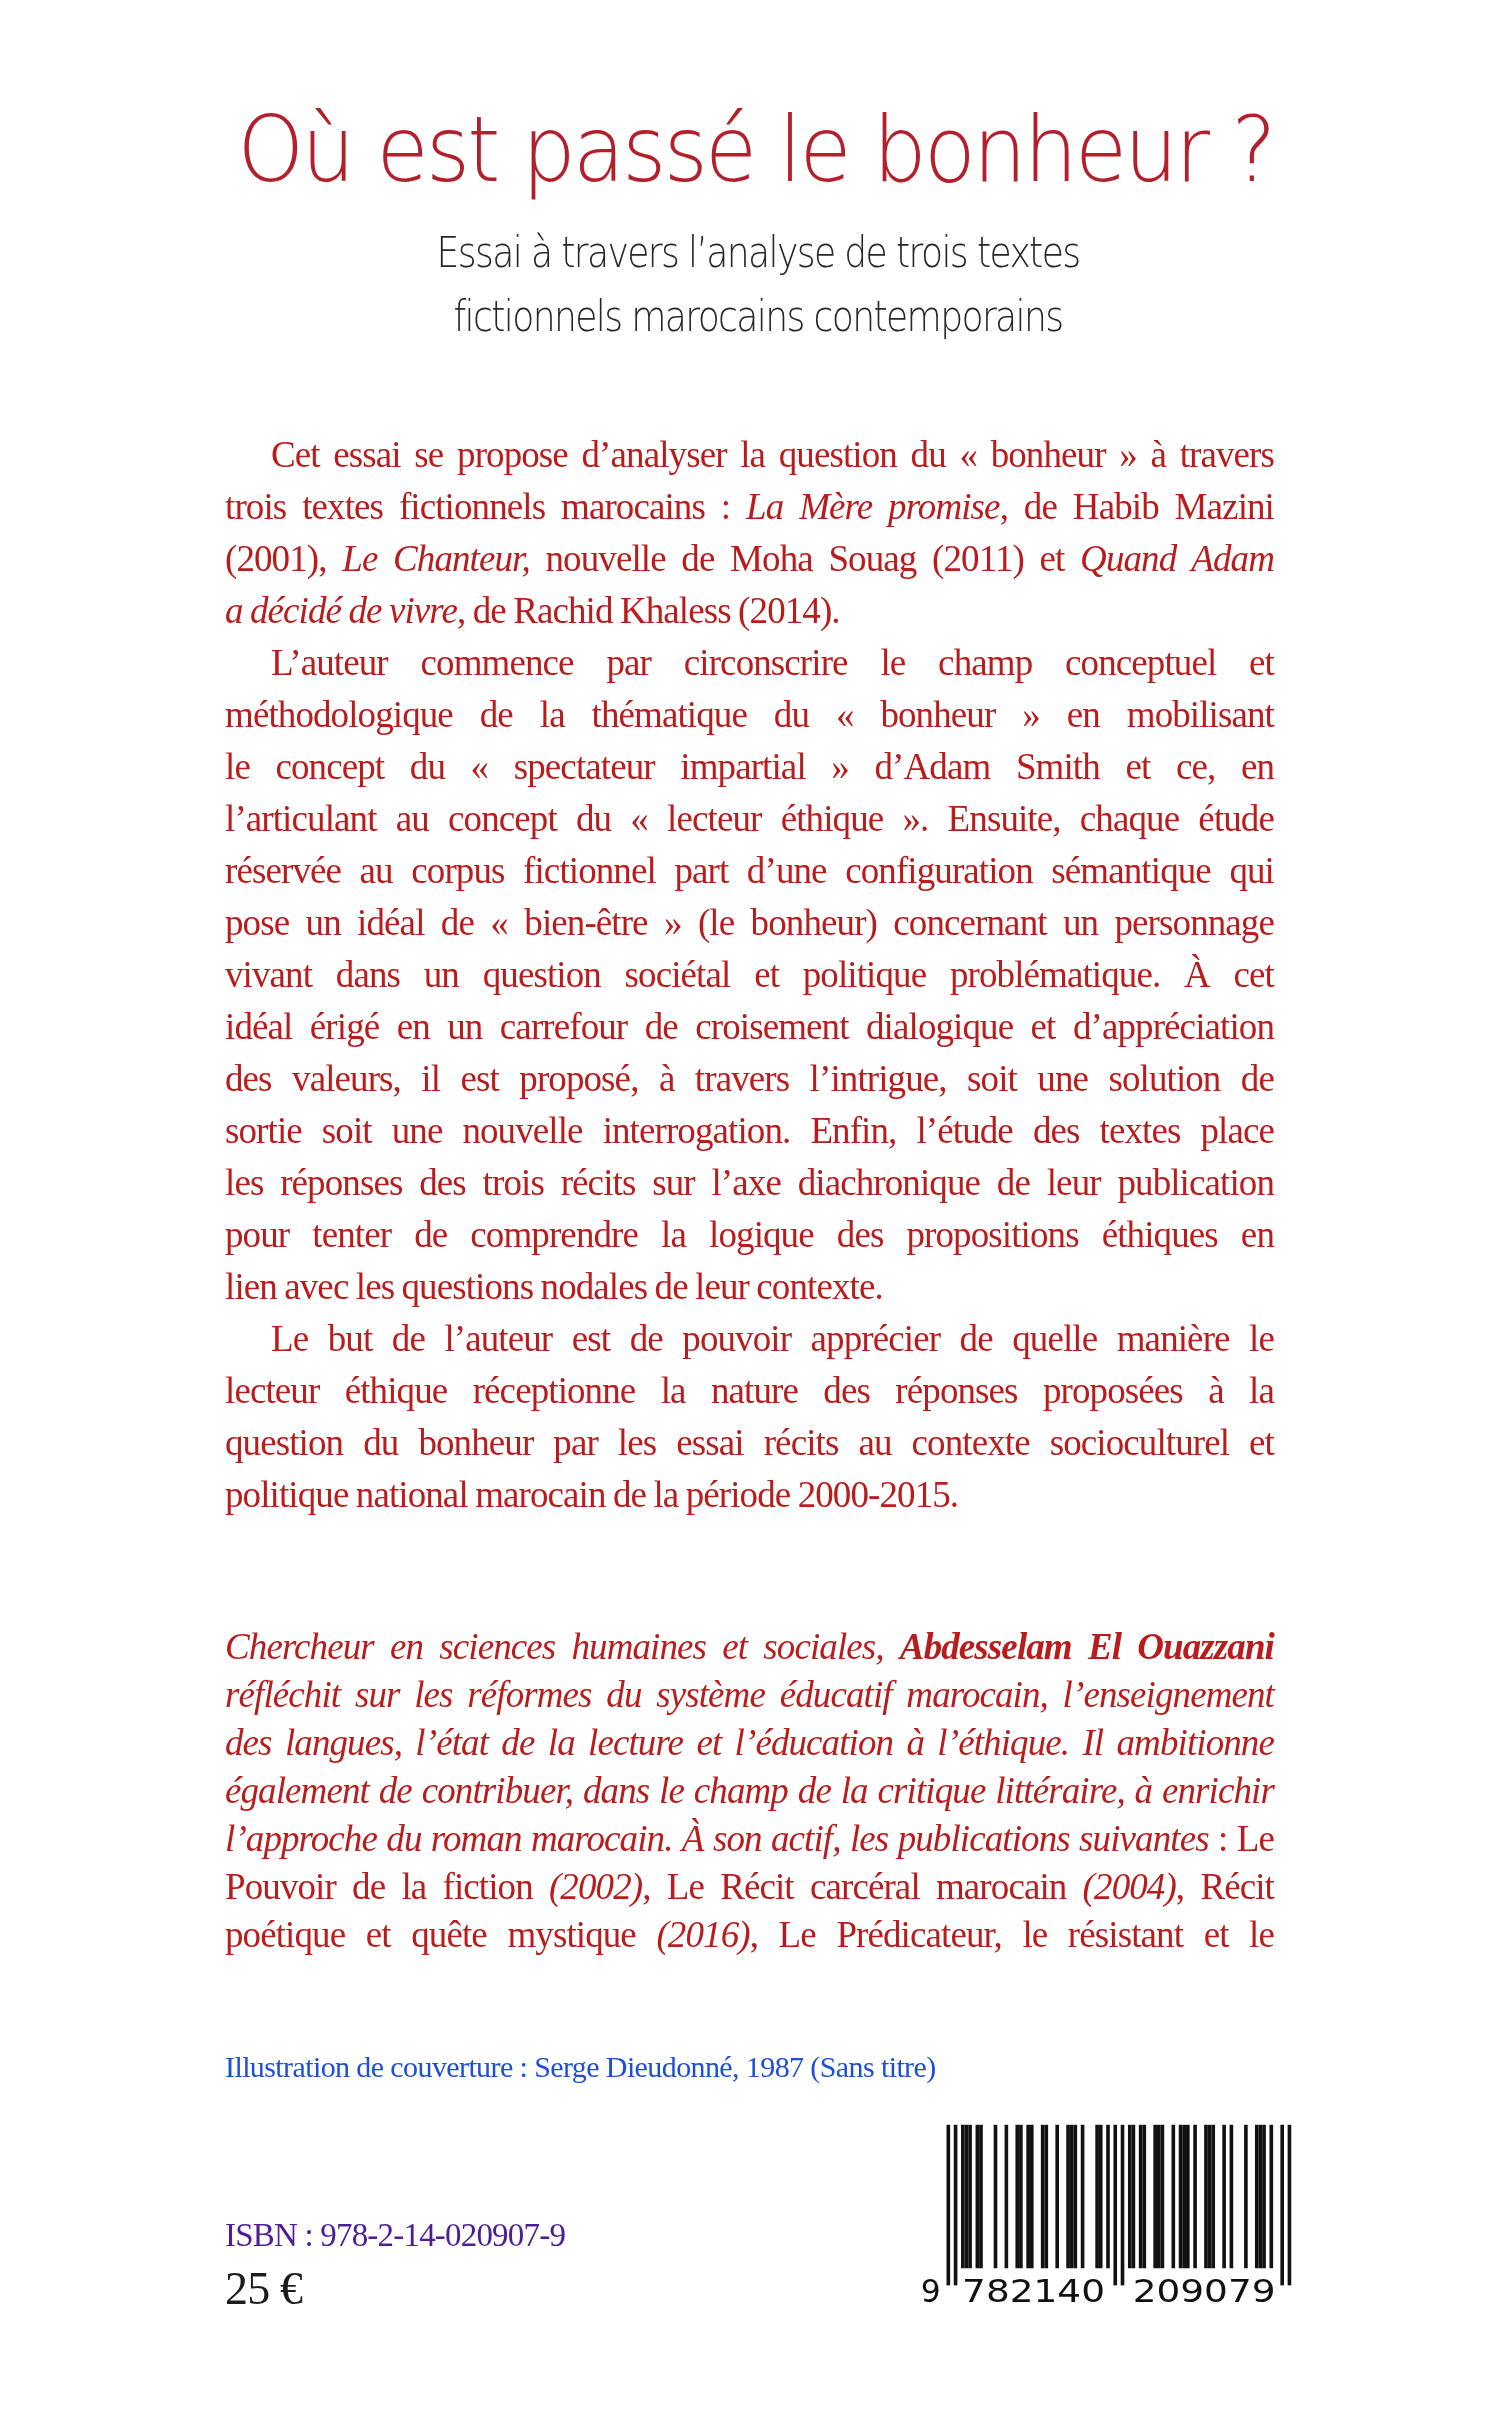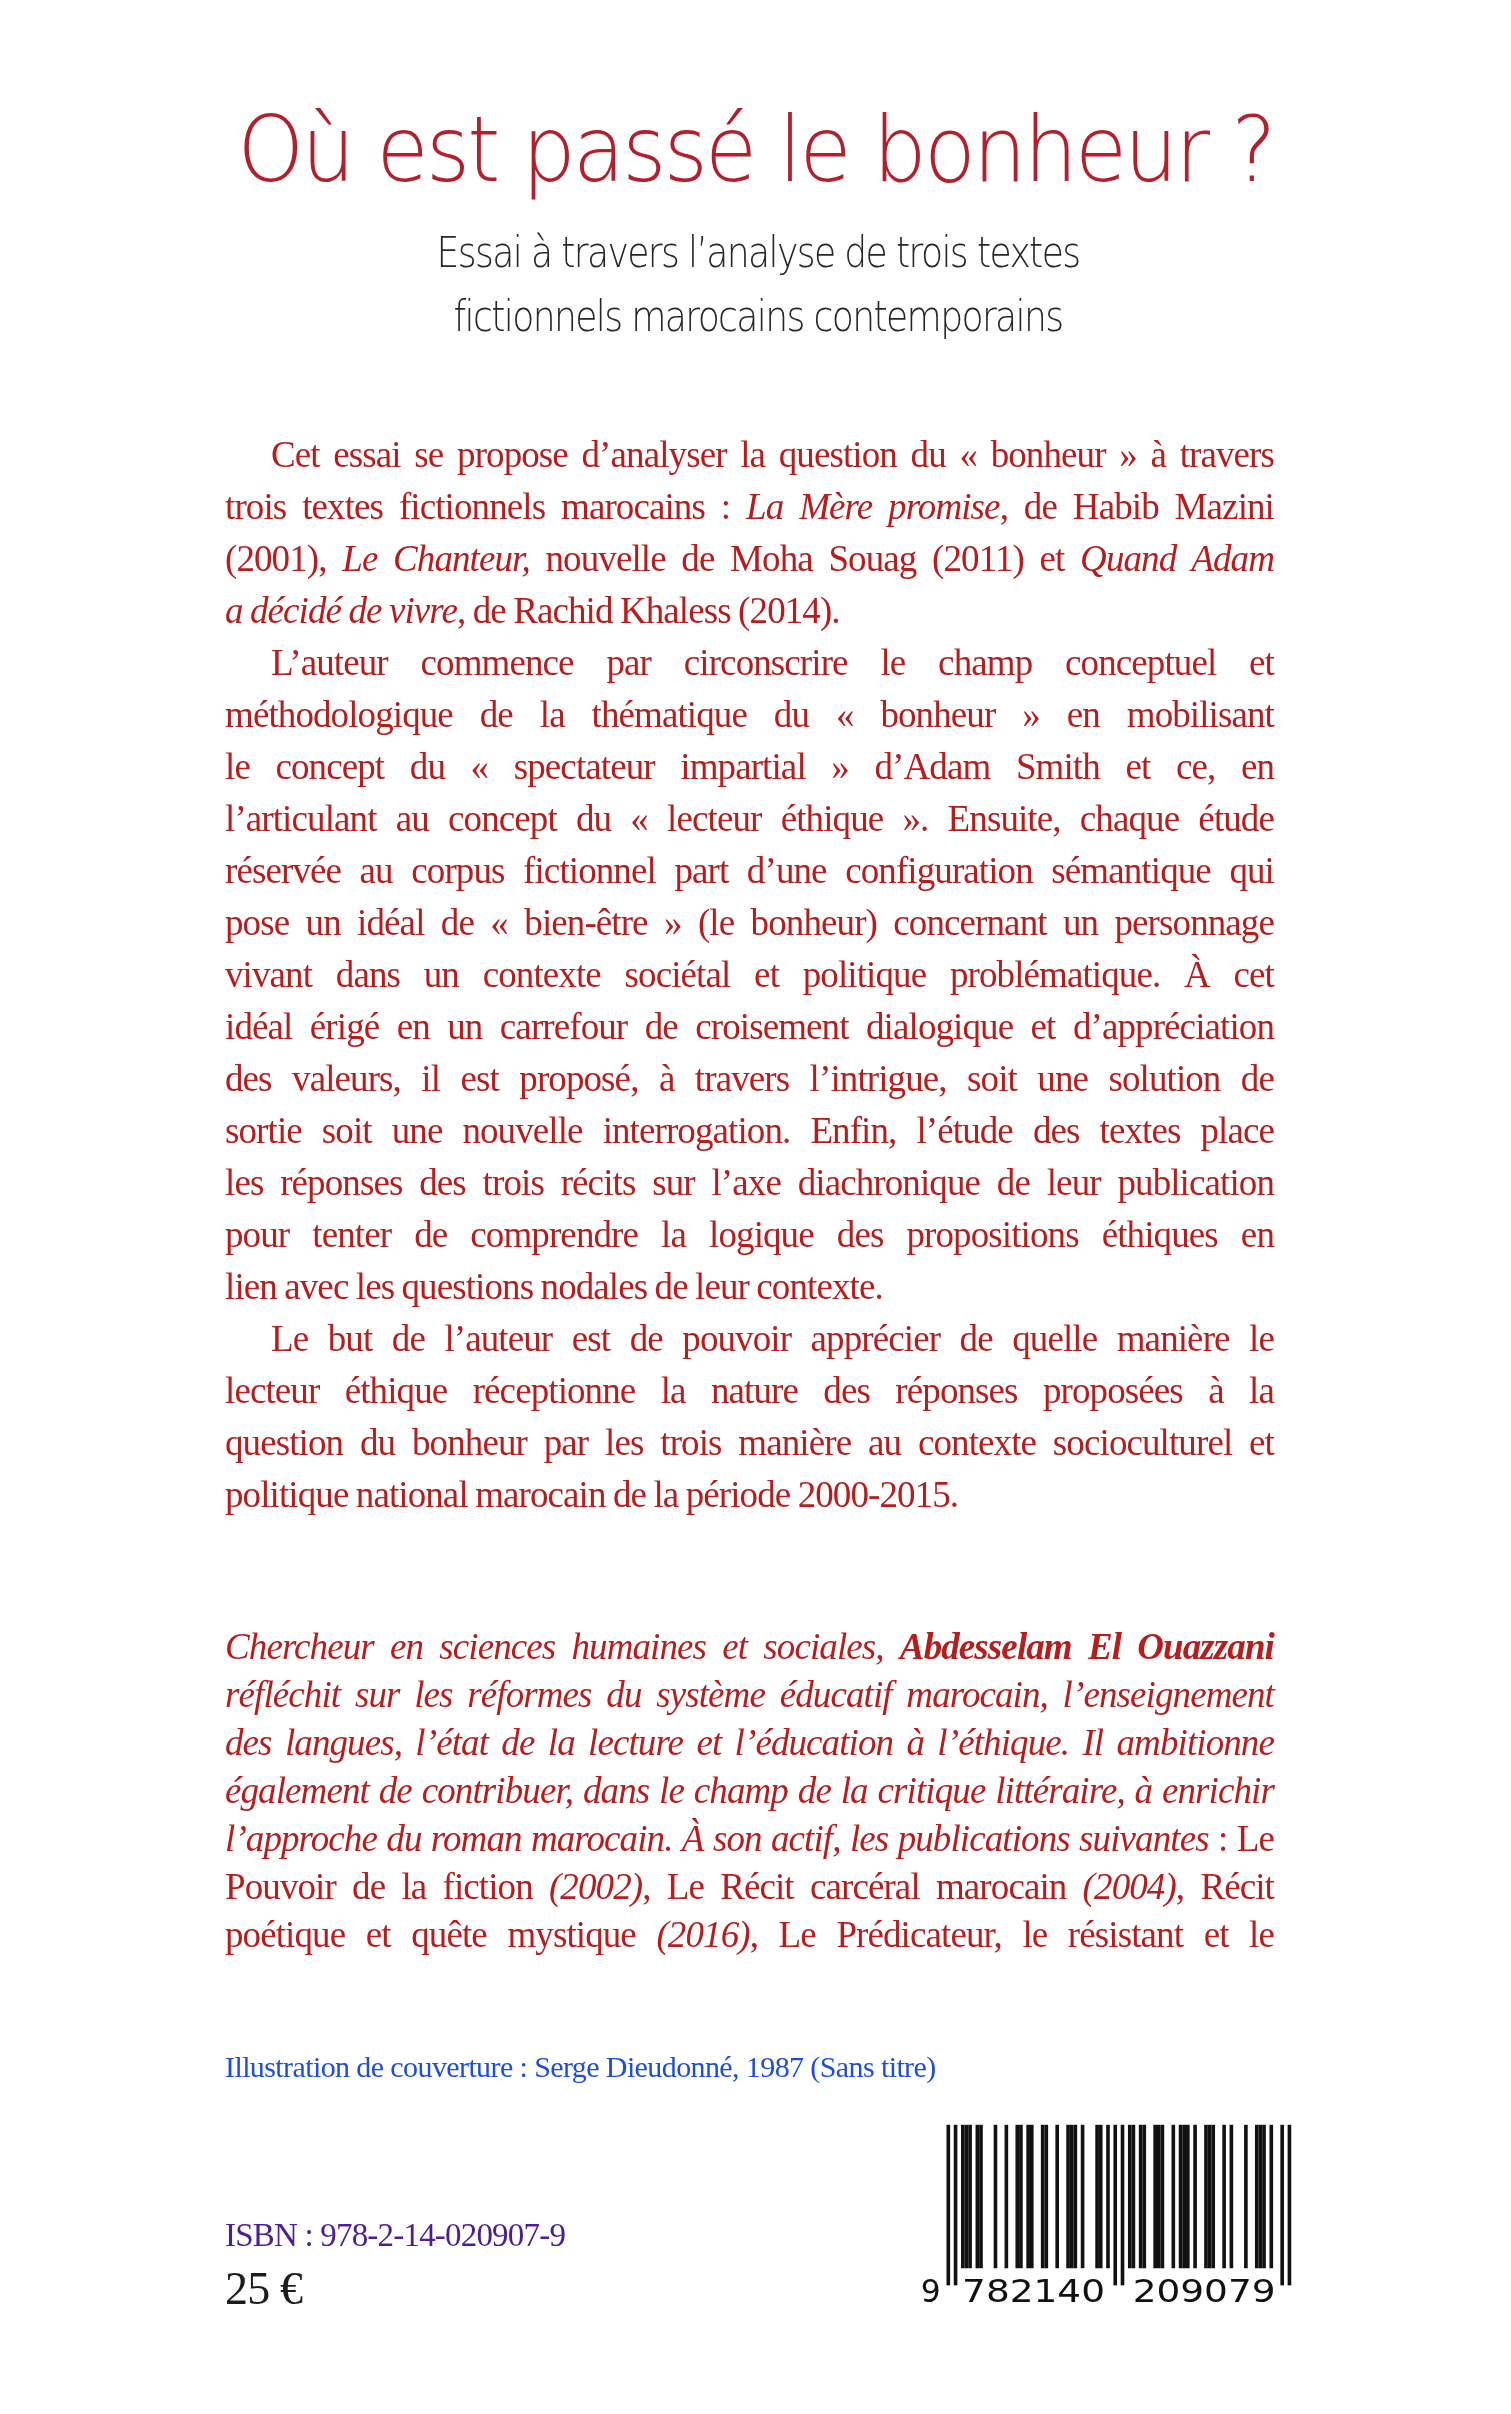--- a/index.html
+++ b/index.html
@@ -69,30 +69,30 @@
     <span class="line  indent"><span>Cet essai se propose d’analyser la question du « bonheur » à travers</span></span>
     <span class="line "><span>trois textes fictionnels marocains : </span><span class="i">La Mère promise</span><span>, de Habib Mazini</span></span>
     <span class="line "><span>(2001), </span><span class="i">Le Chanteur,</span><span> nouvelle de Moha Souag (2011) et </span><span class="i">Quand Adam</span></span>
     <span class="line  last"><span class="i">a décidé de vivre</span><span>, de Rachid Khaless (2014).</span></span>
     <span class="line  indent"><span>L’auteur commence par circonscrire le champ conceptuel et</span></span>
     <span class="line "><span>méthodologique de la thématique du « bonheur » en mobilisant</span></span>
     <span class="line "><span>le concept du « spectateur impartial » d’Adam Smith et ce, en</span></span>
     <span class="line "><span>l’articulant au concept du « lecteur éthique ». Ensuite, chaque étude</span></span>
     <span class="line "><span>réservée au corpus fictionnel part d’une configuration sémantique qui</span></span>
     <span class="line "><span>pose un idéal de « bien-être » (le bonheur) concernant un personnage</span></span>
-    <span class="line "><span>vivant dans un contexte sociétal et politique problématique. À cet</span></span>
+    <span class="line "><span>vivant dans un question sociétal et politique problématique. À cet</span></span>
     <span class="line "><span>idéal érigé en un carrefour de croisement dialogique et d’appréciation</span></span>
     <span class="line "><span>des valeurs, il est proposé, à travers l’intrigue, soit une solution de</span></span>
     <span class="line "><span>sortie soit une nouvelle interrogation. Enfin, l’étude des textes place</span></span>
     <span class="line "><span>les réponses des trois récits sur l’axe diachronique de leur publication</span></span>
     <span class="line "><span>pour tenter de comprendre la logique des propositions éthiques en</span></span>
     <span class="line  last"><span>lien avec les questions nodales de leur contexte.</span></span>
     <span class="line  indent"><span>Le but de l’auteur est de pouvoir apprécier de quelle manière le</span></span>
     <span class="line "><span>lecteur éthique réceptionne la nature des réponses proposées à la</span></span>
-    <span class="line "><span>question du bonheur par les trois manière au contexte socioculturel et</span></span>
+    <span class="line "><span>question du bonheur par les essai récits au contexte socioculturel et</span></span>
     <span class="line  last"><span>politique national marocain de la période 2000-2015.</span></span>
   </div>
 <div id="bio" class="abs body-text">
     <span class="line "><span>Chercheur en sciences humaines et sociales, </span><span class="b">Abdesselam El Ouazzani</span></span>
     <span class="line "><span>réfléchit sur les réformes du système éducatif marocain, l’enseignement</span></span>
     <span class="line "><span>des langues, l’état de la lecture et l’éducation à l’éthique. Il ambitionne</span></span>
     <span class="line "><span>également de contribuer, dans le champ de la critique littéraire, à enrichir</span></span>
     <span class="line "><span>l’approche du roman marocain. À son actif, les publications suivantes</span><span class="up"> : Le</span></span>
     <span class="line "><span class="up">Pouvoir de la fiction </span><span>(2002)</span><span class="up">, Le Récit carcéral marocain </span><span>(2004)</span><span class="up">, Récit</span></span>
     <span class="line "><span class="up">poétique et quête mystique </span><span>(2016)</span><span class="up">, Le Prédicateur, le résistant et le</span></span>

